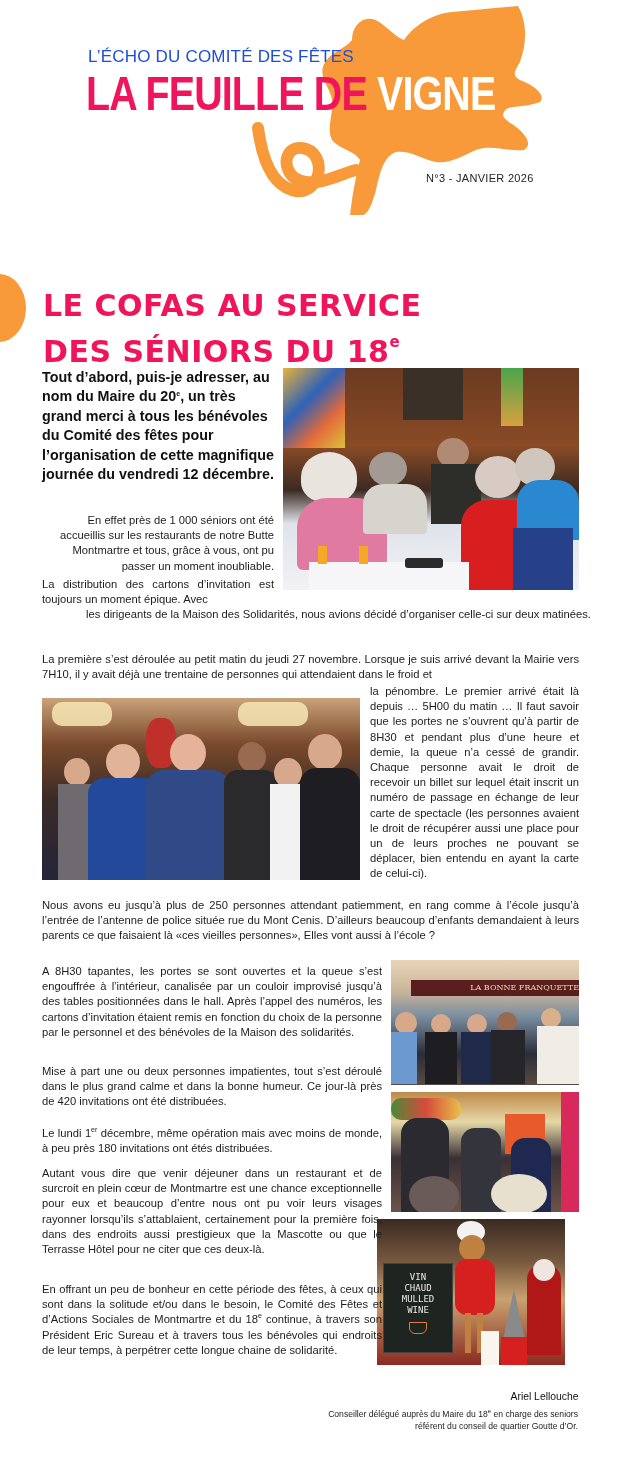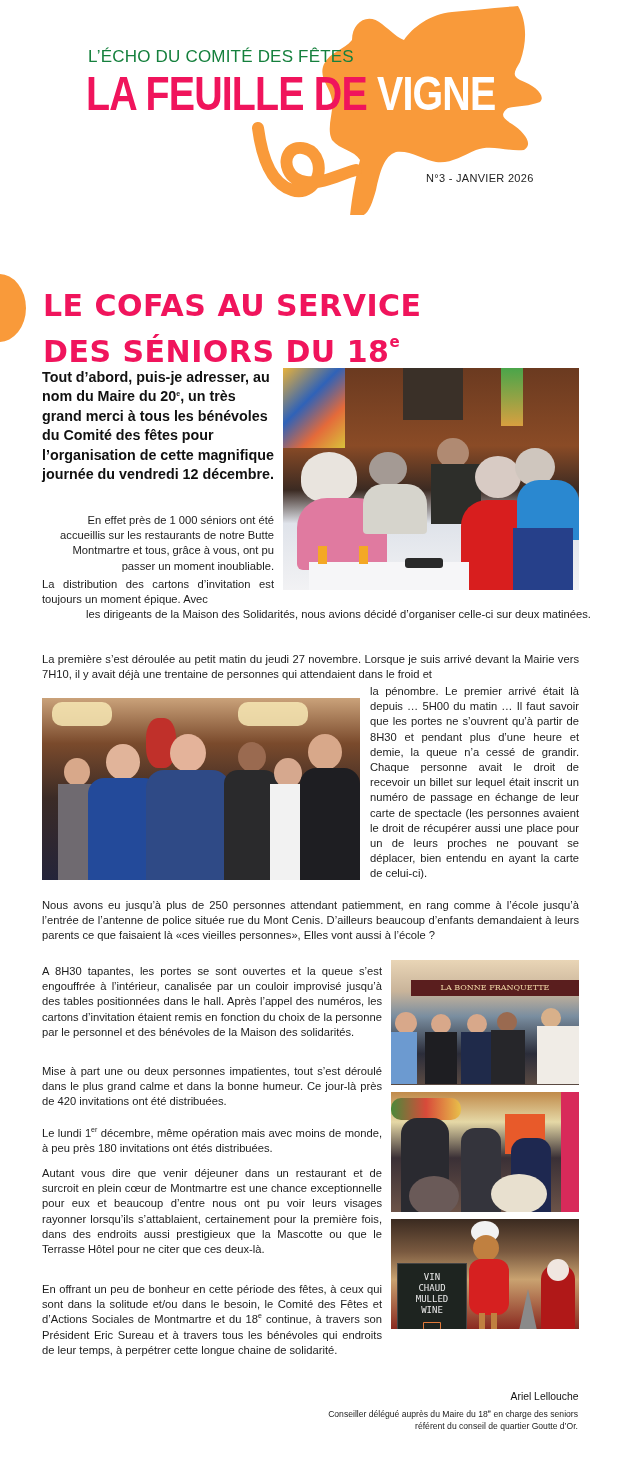--- a/index.html
+++ b/index.html
@@ -4,21 +4,21 @@
 <style>
   * { box-sizing: border-box; margin: 0; padding: 0; }
   html, body { width: 620px; height: 1468px; background: #ffffff; overflow: hidden; }
   body { position: relative; font-family: "Liberation Sans", sans-serif; color: #1a1a1a; }
 
   
   .masthead { position: absolute; left: 0; top: 0; width: 620px; height: 215px; }
   .leaf-svg { position: absolute; left: 0; top: 0; width: 620px; height: 215px; }
   .kicker {
     position: absolute; left: 88px; top: 47px;
-    font-family: "Liberation Sans", sans-serif; font-size: 17px; color: #15803d;
+    font-family: "Liberation Sans", sans-serif; font-size: 17px; color: #1d4ed8;
     letter-spacing: 0.2px; white-space: nowrap;
   }
   .brand {
     position: absolute; left: 86px; top: 64px; white-space: nowrap;
     font-family: "Liberation Sans", sans-serif; font-weight: bold;
     font-size: 48px; line-height: 60px; letter-spacing: -1px;
     transform: scaleX(0.82); transform-origin: left top;
   }
   .brand .pink { color: #f0145c; }
   .brand .white { color: #ffffff; }
@@ -50,21 +50,21 @@
   .photo .layer { position: absolute; }
 
   .p1 { left: 283px; top: 368px; width: 296px; height: 222px;
         background: linear-gradient(180deg, #6b3a20 0%, #8a4b26 35%, #3b2a22 55%, #dfe3ea 70%, #f2f2f4 100%); }
   .p2 { left: 42px; top: 698px; width: 318px; height: 182px;
         background: linear-gradient(180deg, #caa27a 0%, #7a4a2c 25%, #3b2b26 55%, #24243a 100%); }
   .p3 { left: 391px; top: 960px; width: 188px; height: 125px;
         background: linear-gradient(180deg, #e9d5b6 0%, #c9b49a 25%, #7a8ea0 45%, #2b2d3a 75%, #5a4a42 100%); }
   .p4 { left: 391px; top: 1092px; width: 188px; height: 120px;
         background: linear-gradient(180deg, #c08a4a 0%, #e5d8a6 25%, #3a3036 55%, #6c5348 100%); }
-  .p5 { left: 391px; top: 1219px; width: 188px; height: 110px;
+  .p5 { left: 377px; top: 1219px; width: 188px; height: 146px;
         background: linear-gradient(180deg, #3a2a20 0%, #7a5a40 30%, #c9a270 55%, #8a2a20 100%); }
 
   
   .sig-name { position: absolute; right: 42px; top: 1390px; font-size: 11.5px; color: #111;
               transform: scaleX(0.9); transform-origin: right top; white-space: nowrap; }
   .sig-role { position: absolute; right: 42px; top: 1409px; width: 400px; text-align: right;
               font-size: 8.6px; line-height: 11.5px; color: #222; }
 </style>
 </head>
 <body>
@@ -142,21 +142,21 @@
   <div class="layer" style="left:228px;top:86px;width:40px;height:96px;background:#f2f2f2;"></div>
   <div class="layer" style="left:266px;top:36px;width:34px;height:36px;border-radius:50%;background:#d8a88a;"></div>
   <div class="layer" style="left:258px;top:70px;width:60px;height:112px;border-radius:16px 16px 0 0;background:#1e1e22;"></div>
 </div>
 
 <p class="txt" style="left:370px;top:684px;width:209px;">la pénombre. Le premier arrivé était là depuis … 5H00 du matin … Il faut savoir que les portes ne s’ouvrent qu’à partir de 8H30 et pendant plus d’une heure et demie, la queue n’a cessé de grandir. Chaque personne avait le droit de recevoir un billet sur lequel était inscrit un numéro de passage en échange de leur carte de spectacle (les personnes avaient le droit de récupérer aussi une place pour un de leurs proches ne pouvant se déplacer, bien entendu en ayant la carte de celui-ci).</p>
 
 <p class="txt" style="left:42px;top:898px;width:537px;">Nous avons eu jusqu’à plus de 250 personnes attendant patiemment, en rang comme à l’école jusqu’à l’entrée de l’antenne de police située rue du Mont Cenis. D’ailleurs beaucoup d’enfants demandaient à leurs parents ce que faisaient là «ces vieilles personnes», Elles vont aussi à l’école ?</p>
 
 <div class="photo p3">
-  <div class="layer" style="left:20px;top:20px;width:168px;height:16px;background:#5a1e1e;color:#f2d9a8;font-family:'DejaVu Serif',serif;font-size:8px;line-height:16px;text-align:center;white-space:nowrap;">LA BONNE FRANQUETTE</div>
+  <div class="layer" style="left:20px;top:20px;width:168px;height:16px;background:#5a1e1e;color:#f2d9a8;font-family:'DejaVu Serif',serif;font-size:8px;line-height:16px;text-align:right;white-space:nowrap;">LA BONNE FRANQUETTE</div>
   <div class="layer" style="left:4px;top:52px;width:22px;height:22px;border-radius:50%;background:#d8a88a;"></div>
   <div class="layer" style="left:0;top:72px;width:26px;height:52px;background:#6c9ad0;"></div>
   <div class="layer" style="left:40px;top:54px;width:20px;height:20px;border-radius:50%;background:#d8a88a;"></div>
   <div class="layer" style="left:34px;top:72px;width:32px;height:52px;background:#1e1e22;"></div>
   <div class="layer" style="left:76px;top:54px;width:20px;height:20px;border-radius:50%;background:#d8a88a;"></div>
   <div class="layer" style="left:70px;top:72px;width:32px;height:52px;background:#1f2a4a;"></div>
   <div class="layer" style="left:106px;top:52px;width:20px;height:20px;border-radius:50%;background:#9a6a50;"></div>
   <div class="layer" style="left:100px;top:70px;width:34px;height:54px;background:#26262a;"></div>
   <div class="layer" style="left:150px;top:48px;width:20px;height:20px;border-radius:50%;background:#d8b08a;"></div>
   <div class="layer" style="left:146px;top:66px;width:42px;height:58px;background:#f0ece6;"></div>

